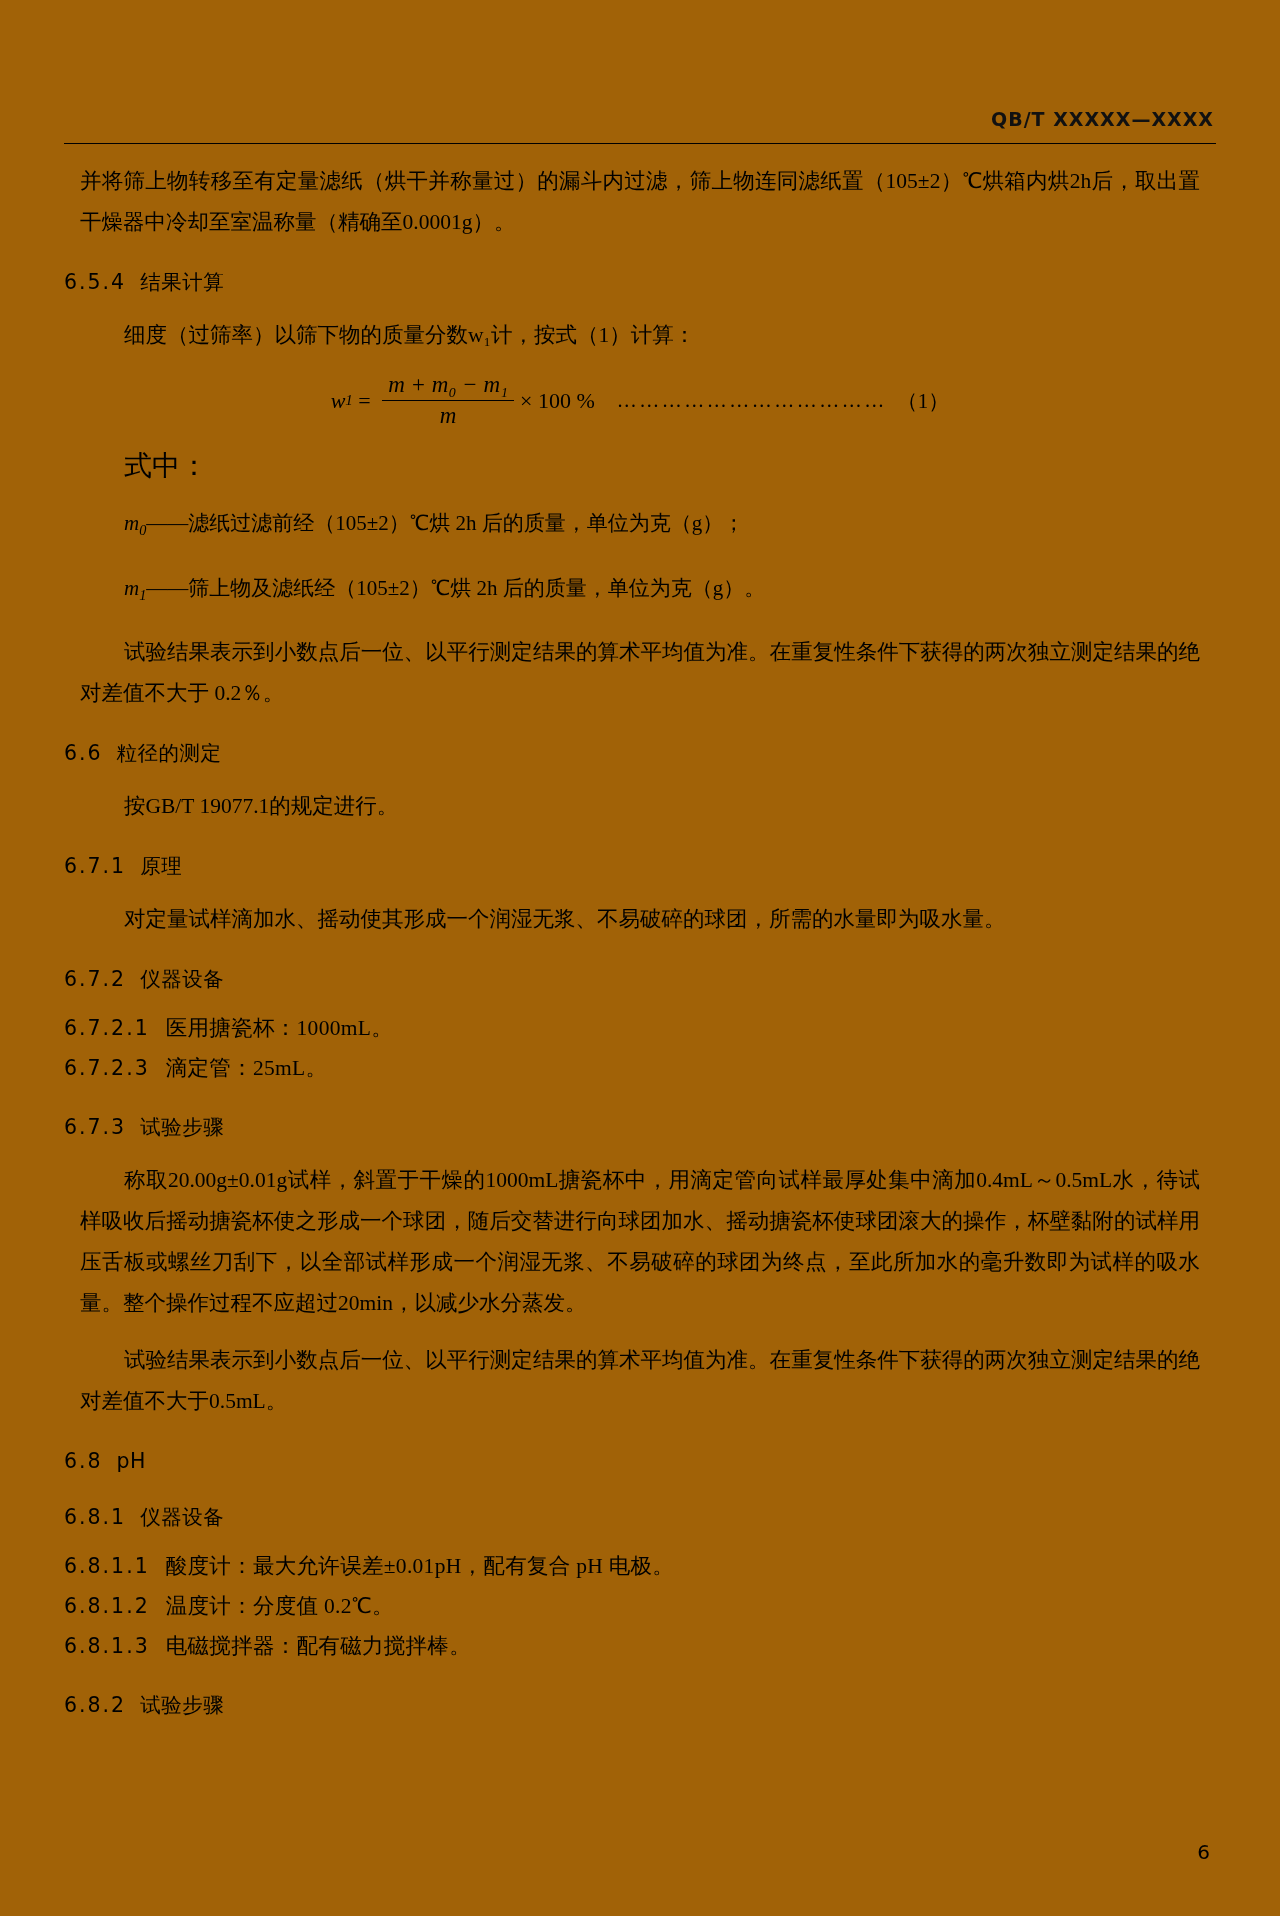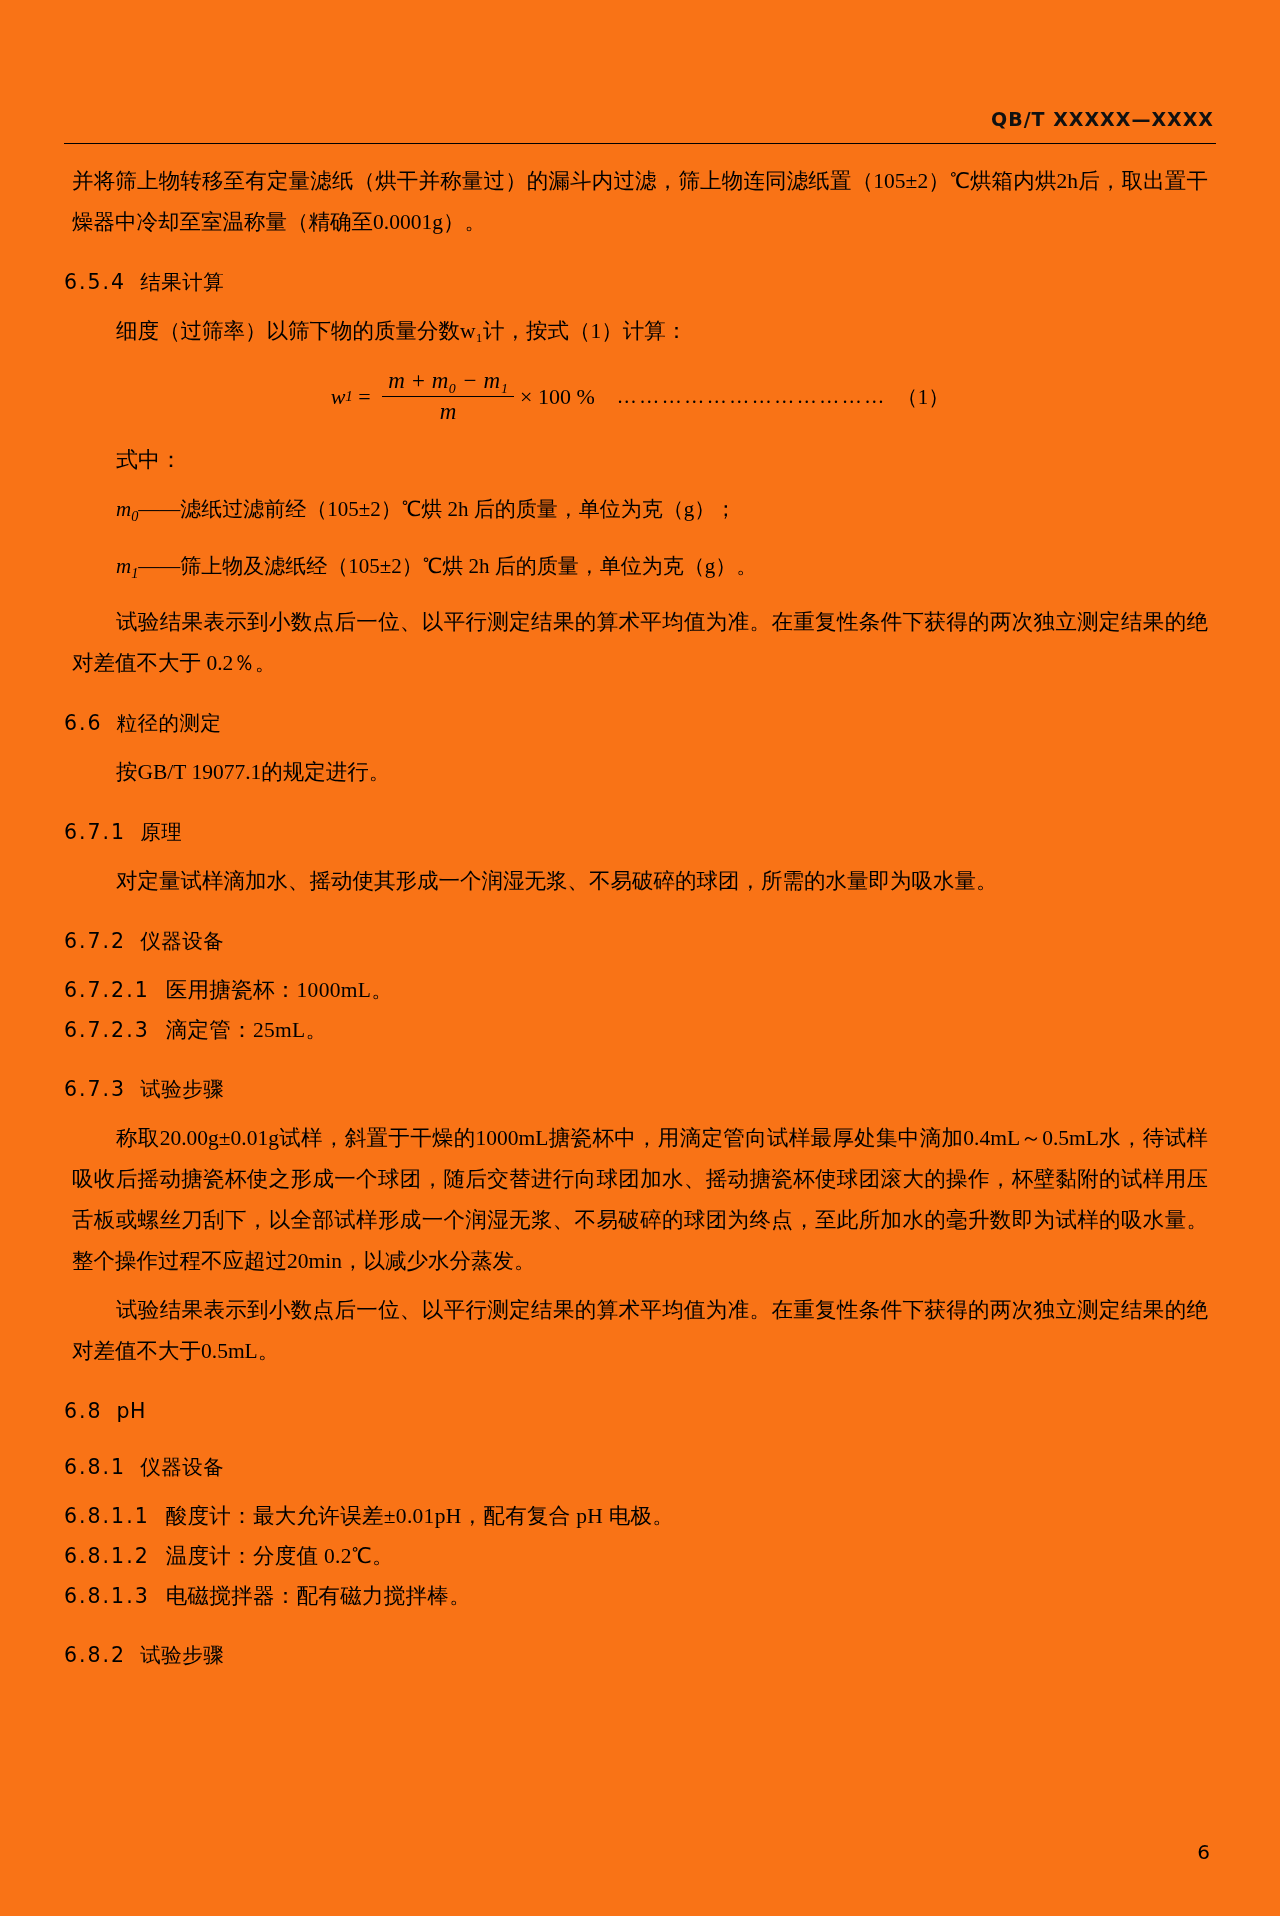--- a/index.html
+++ b/index.html
@@ -9,21 +9,21 @@
   }
   body {
     font-family: "Liberation Serif", serif;
     color: #000000;
   }
   .page {
     position: relative;
     width: 1280px;
     height: 1916px;
     margin: 0 auto;
-    background: #f97316;
+    background: #a16207;
     box-sizing: border-box;
     padding: 0;
     overflow: hidden;
   }
   .content {
     position: absolute;
     left: 64px;
     top: 108px;
     width: 1152px;
   }
@@ -35,21 +35,21 @@
     font-weight: 600;
     color: #111;
     padding-right: 2px;
   }
   .rule {
     border-top: 1.6px solid #000;
     margin-top: 13px;
     margin-bottom: 17px;
   }
   p {
-    margin: 8px;
+    margin: 16px;
     font-size: 21.5px;
     line-height: 41px;
     text-align: justify;
     text-justify: inter-ideograph;
   }
   .body-text {
     text-indent: 0;
   }
   .indent1 {
     text-indent: 44px;
@@ -126,21 +126,21 @@
   .dots {
     margin: 0 10px 0 22px;
     letter-spacing: 2.5px;
     font-size: 20px;
   }
   .eqnum {
     font-size: 21px;
   }
   .where {
     text-indent: 44px;
-    font-size: 22px;
+    font-size: 28px;
     line-height: 41px;
   }
   .def {
     text-indent: 44px;
     font-size: 21px;
     line-height: 42px;
   }
   .def .sym {
     font-style: italic;
     font-family: "Liberation Serif", serif;

